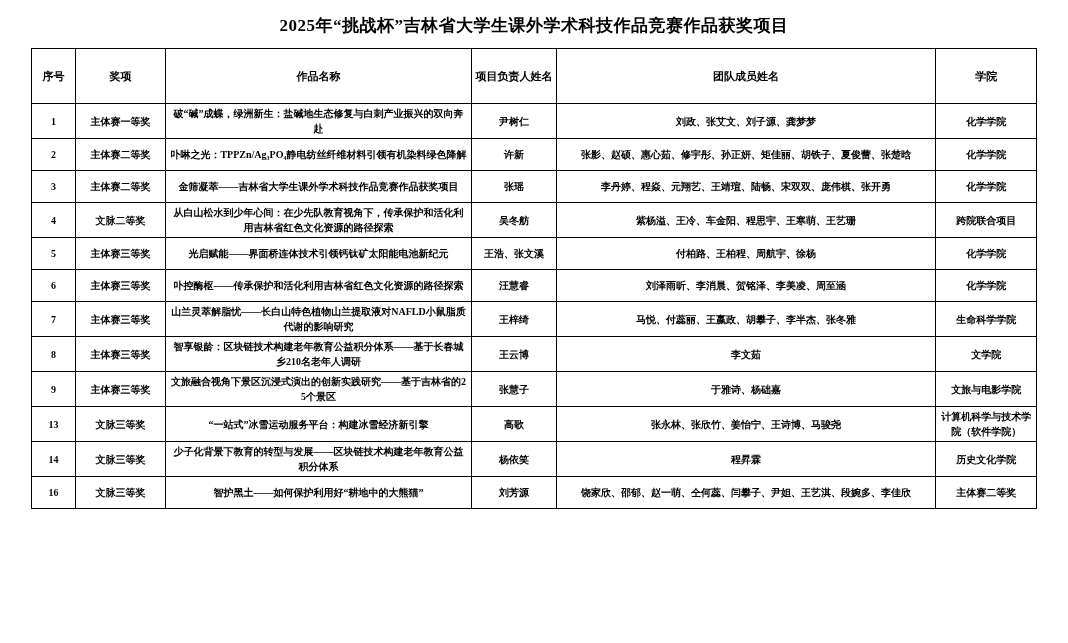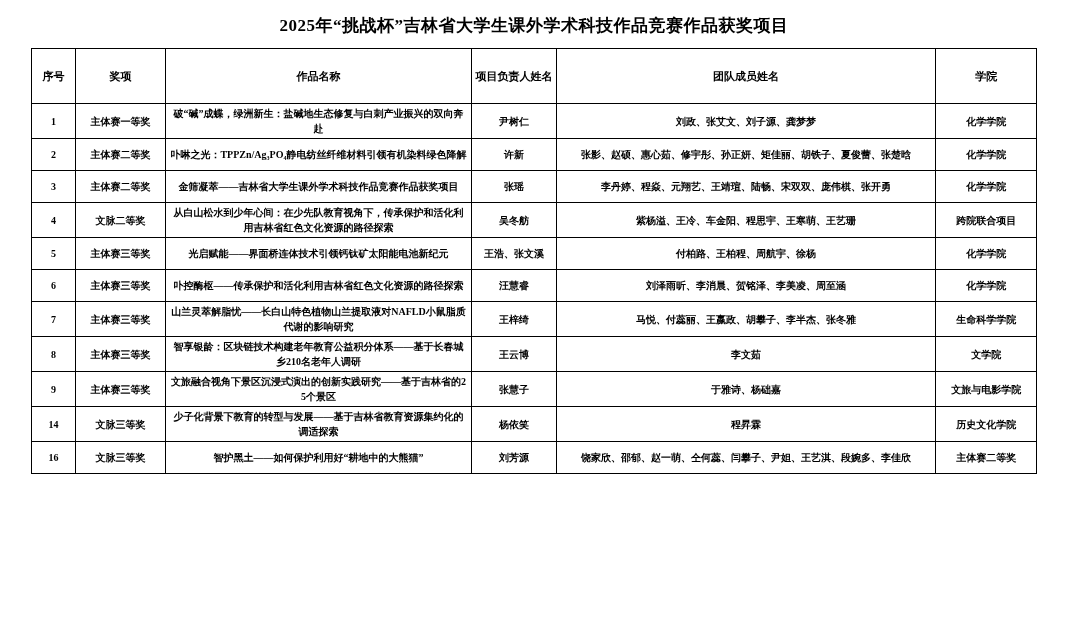--- a/index.html
+++ b/index.html
@@ -124,23 +124,31 @@
     </tr>
       <tr>
       <td>9</td>
       <td>主体赛三等奖</td>
       <td>文旅融合视角下景区沉浸式演出的创新实践研究——基于吉林省的25个景区</td>
       <td>张慧子</td>
       <td>于雅诗、杨础嘉</td>
       <td>文旅与电影学院</td>
     </tr>
       <tr>
+      <td>13</td>
+      <td>文脉三等奖</td>
+      <td>“一站式”冰雪运动服务平台：构建冰雪经济新引擎</td>
+      <td>高歌</td>
+      <td>张永林、张欣竹、姜怡宁、王诗博、马骏尧</td>
+      <td>计算机科学与技术学院（软件学院）</td>
+    </tr>
+      <tr>
       <td>14</td>
       <td>文脉三等奖</td>
-      <td>少子化背景下教育的转型与发展——基于吉林省教育资源集约化的调适探索</td>
+      <td>少子化背景下教育的转型与发展——区块链技术构建老年教育公益积分体系</td>
       <td>杨依笑</td>
       <td>程昇霖</td>
       <td>历史文化学院</td>
     </tr>
       <tr>
       <td>16</td>
       <td>文脉三等奖</td>
       <td>智护黑土——如何保护利用好“耕地中的大熊猫”</td>
       <td>刘芳源</td>
       <td>饶家欣、邵郁、赵一萌、仝何蕊、闫攀子、尹妲、王艺淇、段婉多、李佳欣</td>

